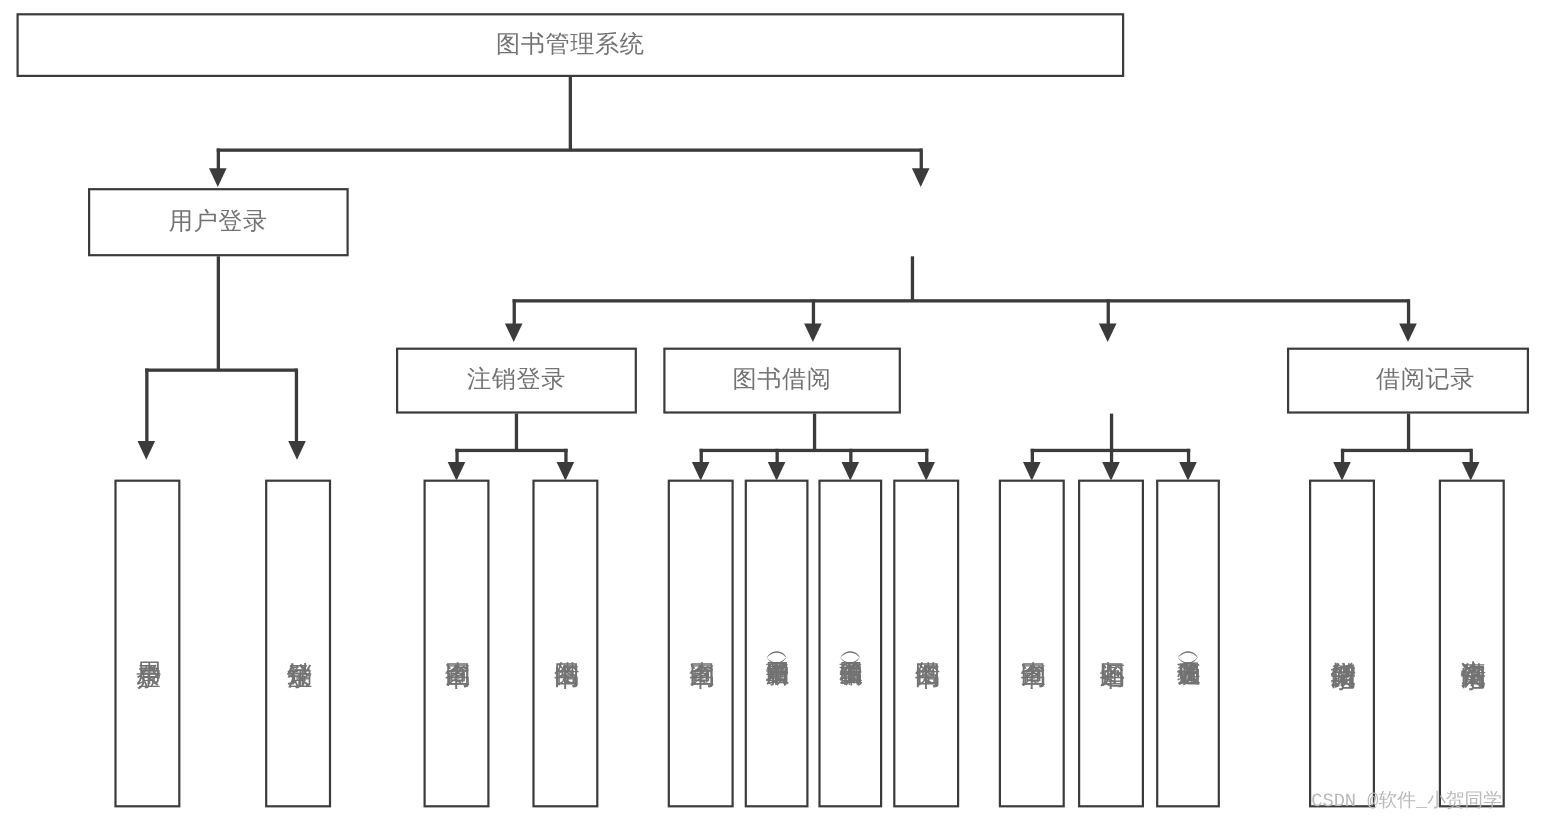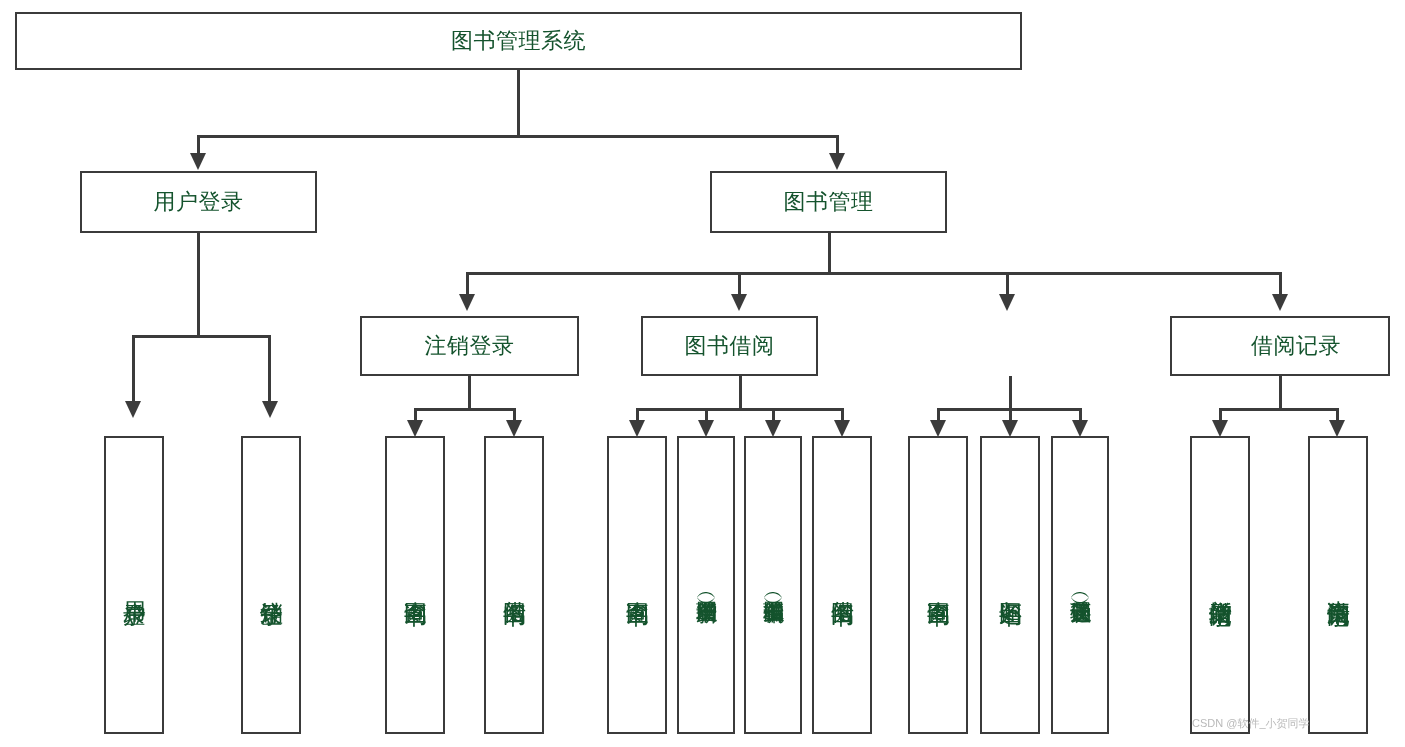--- a/index.html
+++ b/index.html
@@ -19,21 +19,21 @@
     overflow: hidden;
   }
   .node {
     position: absolute;
     box-sizing: border-box;
     background: #ffffff;
     border: 2.5px solid #3b3b3b;
     display: flex;
     align-items: center;
     justify-content: center;
-    color: #14532d;
+    color: #737373;
   }
   .node .label {
     display: block;
     text-align: center;
     line-height: 1.18;
     letter-spacing: 0.5px;
   }
   .node.horiz .label {
     font-size: 22px;
   }
@@ -65,47 +65,44 @@
   .arrow {
     position: absolute;
     width: 0;
     height: 0;
     border-left: 8px solid transparent;
     border-right: 8px solid transparent;
     border-top: 17px solid #3b3b3b;
   }
   .watermark {
     position: absolute;
-    font-size: 11px;
+    font-size: 17px;
     color: #b9b9b9;
     white-space: nowrap;
-    font-family: Liberation Sans, sans-serif;
+    font-family: Liberation Mono, monospace;
   }
 </style>
 </head>
 <body>
 
 <div id="canvas">
 
   <div class="node root horiz" style="left:15px; top:12px; width:1007px; height:58px;">
     <span class="label">图书管理系统</span>
   </div>
 
   <div class="conn v" style="left:517px; top:70px; height:66px;"></div>
   <div class="conn h" style="left:197px; top:135px; width:641px;"></div>
   <div class="conn v" style="left:197px; top:135px; height:20px;"></div>
   <div class="conn v" style="left:836px; top:135px; height:20px;"></div>
   <div class="arrow" style="left:190px; top:153px;"></div>
   <div class="arrow" style="left:829px; top:153px;"></div>
 
   <div class="node horiz" style="left:80px; top:171px; width:237px; height:62px;">
     <span class="label">用户登录</span>
-  </div>
-  <div class="node horiz" style="left:710px; top:171px; width:237px; height:62px;">
-    <span class="label">图书管理</span>
   </div>
 
   <div class="conn v" style="left:197px; top:233px; height:104px;"></div>
   <div class="conn h" style="left:132px; top:335px; width:138px;"></div>
   <div class="conn v" style="left:132px; top:335px; height:68px;"></div>
   <div class="conn v" style="left:268px; top:335px; height:68px;"></div>
   <div class="arrow" style="left:125px; top:401px;"></div>
   <div class="arrow" style="left:262px; top:401px;"></div>
 
   <div class="conn v" style="left:828px; top:233px; height:41px;"></div>
@@ -115,21 +112,21 @@
   <div class="conn v" style="left:1006px; top:272px; height:24px;"></div>
   <div class="conn v" style="left:1279px; top:272px; height:24px;"></div>
   <div class="arrow" style="left:459px; top:294px;"></div>
   <div class="arrow" style="left:731px; top:294px;"></div>
   <div class="arrow" style="left:999px; top:294px;"></div>
   <div class="arrow" style="left:1272px; top:294px;"></div>
 
   <div class="node horiz" style="left:360px; top:316px; width:219px; height:60px;">
     <span class="label">注销登录</span>
   </div>
-  <div class="node horiz" style="left:641px; top:316px; width:177px; height:60px;">
+  <div class="node horiz" style="left:603px; top:316px; width:216px; height:60px;">
     <span class="label">图书借阅</span>
   </div>
   <div class="node horiz" style="left:1170px; top:316px; width:220px; height:60px;padding-left:32px;">
     <span class="label">借阅记录</span>
   </div>
 
   <div class="conn v" style="left:468px; top:376px; height:34px;"></div>
   <div class="conn h" style="left:414px; top:408px; width:102px;"></div>
   <div class="conn v" style="left:414px; top:408px; height:14px;"></div>
   <div class="conn v" style="left:513px; top:408px; height:14px;"></div>

